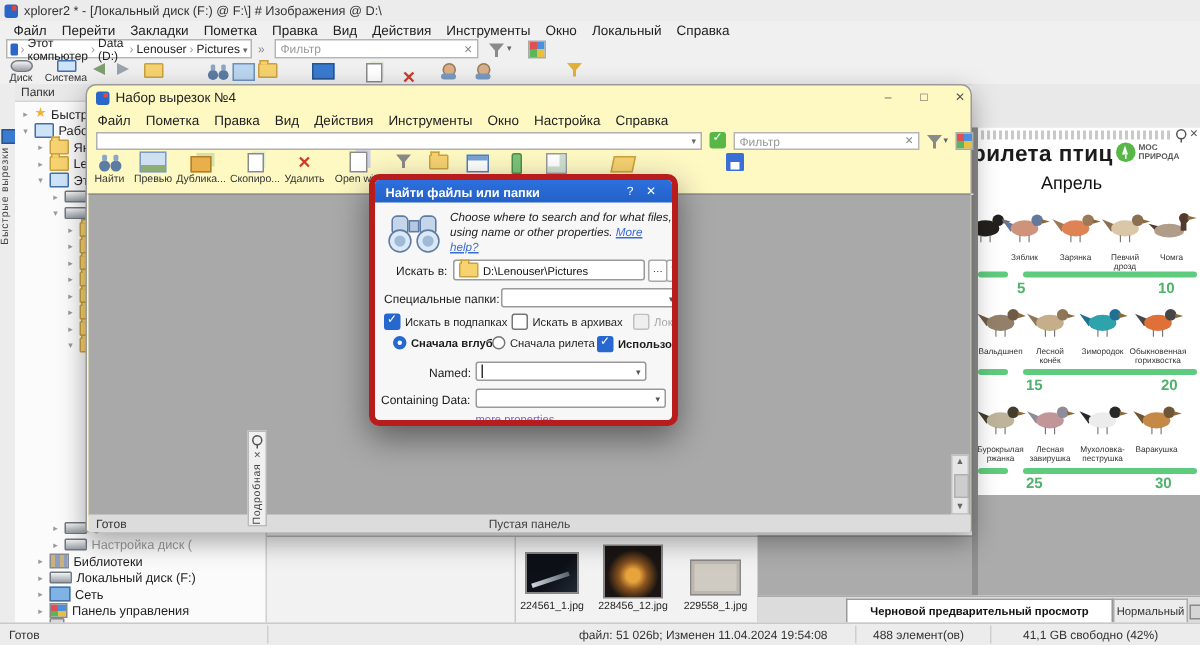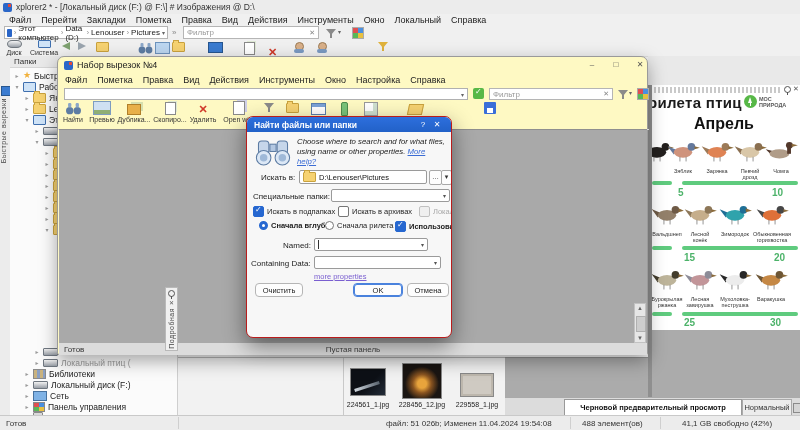--- a/index.html
+++ b/index.html
@@ -104,21 +104,21 @@
   .ic-openw{width:10px;height:12px;background:#fff;border:1px solid #8a8a8a;box-shadow:3px -2px 0 -1px #cfcfe8}
   #w2client{left:1px;top:72px;width:588px;height:214px;background:#a9a9a9;border-top:1px solid #8f8f8f}
   .sbar{position:absolute;width:12px;background:#e6e6e6;border:1px solid #c2c2c2;box-sizing:border-box}
   .sbar .a{position:absolute;left:0;width:10px;text-align:center;font-size:6px;color:#666}
   .sbar .th{position:absolute;left:1px;width:8px;background:#cdcdcd;border:1px solid #b0b0b0}
   #w2status{left:1px;top:286px;width:588px;height:12px;background:#dcdcdc;display:flex;align-items:center}
   #w2status .rdy{font-size:8px;color:#333;margin-left:5px}
   #w2status .ctr{position:absolute;left:0;width:100%;text-align:center;font-size:8px;color:#444}
 
   
-  #dlg{left:246px;top:116px;width:206px;height:222px;background:#f7f7f7;border:1px solid #b91c1c;border-radius:7px;box-shadow:0 8px 22px rgba(0,0,0,.45);z-index:40;overflow:hidden;box-sizing:border-box}
+  #dlg{left:246px;top:116px;width:206px;height:168px;background:#f7f7f7;border:4px solid #b91c1c;border-radius:7px;box-shadow:0 8px 22px rgba(0,0,0,.45);z-index:40;overflow:hidden;box-sizing:border-box}
   #dlgtitle{position:absolute;left:0;top:0;width:100%;height:15px;background:linear-gradient(#2d6fdd,#2261c8);display:flex;align-items:center;padding:0 7px;box-sizing:border-box}
   #dlgtitle .t{font-size:8.5px;color:#fff;font-weight:bold}
   #dlgtitle .b{margin-left:auto;color:#fff;font-size:8px;width:14px;text-align:center}
   #dlgtitle .b2{color:#fff;font-size:8px;width:14px;text-align:center}
   .dl{position:absolute;font-size:8px;color:#1c1c1c}
   .dcombo{position:absolute;background:#fff;border:1px solid #9a9a9a;border-radius:2px;display:flex;align-items:center;font-size:7.5px;padding:0 3px;box-sizing:border-box;color:#111}
   .dcombo .dd{margin-left:auto;font-size:6px;color:#555}
   .dots{position:absolute;background:#fdfdfd;border:1px solid #a8a8a8;border-radius:2px;font-size:7px;color:#333;text-align:center;line-height:11px}
   .cbx{width:9px;height:9px;border:1px solid #767676;border-radius:2px;background:#fff;display:inline-block;flex:0 0 auto}
   .cbx.on{background:#2667d0;border-color:#2667d0;position:relative}
@@ -140,21 +140,21 @@
   #birdpanel{left:652px;top:85px;width:148px;height:312px;background:#fff;overflow:hidden}
   #bp-handle{position:absolute;left:2px;top:2px;width:126px;height:6px;background:repeating-linear-gradient(90deg,#c9c9c9 0 2px,transparent 2px 4px)}
   #bp-pin{position:absolute;left:132px;top:1px}
   #bp-close{position:absolute;left:141px;top:0px;font-size:7px;color:#555}
   #bp-title{position:absolute;left:-4px;top:9px;font-size:15px;font-weight:800;color:#1b1b1b;letter-spacing:.3px}
   #bp-logo{position:absolute;left:92px;top:10px;display:flex;align-items:center;gap:2px}
   #bp-logo .c{width:13px;height:13px;border-radius:50%;background:#57b847;position:relative}
   #bp-logo .c::after{content:"";position:absolute;left:4px;top:2px;width:0;height:0;border-left:2.5px solid transparent;border-right:2.5px solid transparent;border-bottom:6px solid #fff}
   #bp-logo .c::before{content:"";position:absolute;left:6px;top:8px;width:1px;height:3px;background:#fff}
   #bp-logo .txt{font-size:5.5px;font-weight:bold;color:#5a5a5a;line-height:6px}
-  #bp-month{position:absolute;left:42px;top:30px;font-size:16px;font-weight:700;color:#111}
+  #bp-month{position:absolute;left:42px;top:30px;font-size:12px;font-weight:400;color:#111}
   .bcell{position:absolute;width:34px;text-align:center}
   .bname{font-size:5.5px;color:#333;line-height:6px;margin-top:1px}
   .gbar{position:absolute;height:4px;background:#5fcb7e;border-radius:2px}
   .gtick{position:absolute;font-size:10px;font-weight:bold;color:#4db36a}
   .bird .bd,.bird .hd,.bird .tl{stroke:none}
   .bird .bk{fill:#8a6a3a}
   .bird .lg{stroke:#777;stroke-width:1;fill:none}
   .b1 .bd,.b1 .hd,.b1 .tl{fill:#23201e}
   .b2 .bd{fill:#cf937c}.b2 .hd,.b2 .tl{fill:#64789b}
   .b3 .bd{fill:#df8354}.b3 .hd,.b3 .tl{fill:#9c7a58}
@@ -366,21 +366,21 @@
       <span class="ic-folder"></span>
     </div>
   <div class="ti" style="left:24px;top:290px">
       <span class="ch">▸</span>
       <span class="ic-drive"></span>
       <span>С</span>
     </div>
   <div class="ti dim" style="left:24px;top:301px">
       <span class="ch">▸</span>
       <span class="ic-drive"></span>
-      <span>Локальный птиц (</span>
+      <span>Настройка диск (</span>
     </div>
   <div class="ti" style="left:14px;top:312px">
       <span class="ch">▸</span>
       <span class="ic-lib"></span>
       <span>Библиотеки</span>
     </div>
   <div class="ti" style="left:14px;top:323px">
       <span class="ch">▸</span>
       <span class="ic-drive"></span>
       <span>Локальный диск (F:)</span>

